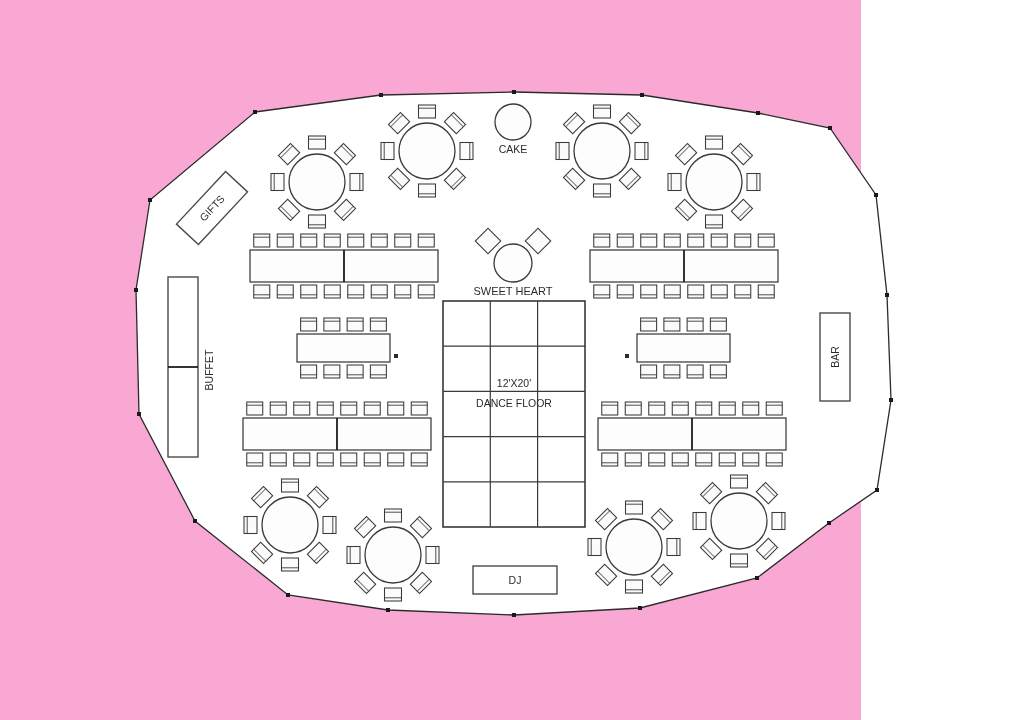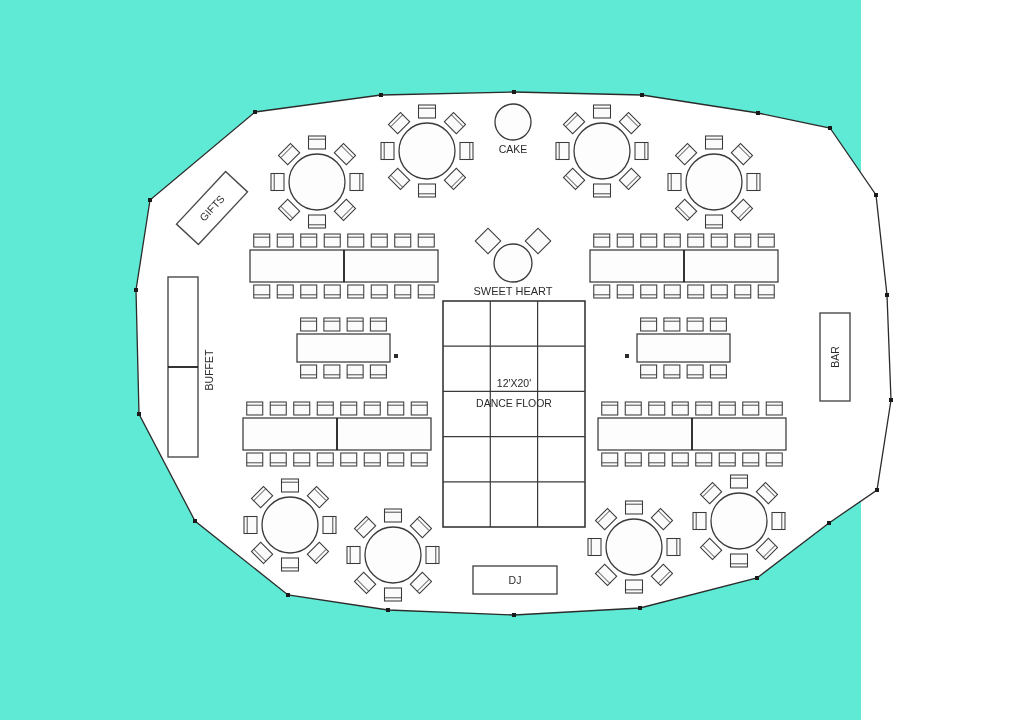--- a/index.html
+++ b/index.html
@@ -2,21 +2,21 @@
 <html><head>
 <meta charset="utf-8">
 <title>Event Floor Plan</title>
 <style>
   html,body{margin:0;padding:0;background:#ffffff;}
   body{
     width:1024px;height:720px;overflow:hidden;
     font-family:"Liberation Sans", sans-serif;
     color:#2b2b2b;
   }
-  #floorplan-root{position:relative;width:861px;height:720px;background:#5eead4;}
+  #floorplan-root{position:relative;width:861px;height:720px;background:#f9a8d4;}
   svg#plan{display:block;width:1024px;height:720px;}
 
   .venue-outline{fill:#ffffff;stroke:#2b2b2b;stroke-width:1.3;stroke-linejoin:miter;}
   .vertex-dot{fill:#1a1a1a;}
 
   .watermark{fill:#e3e4e6;stroke:none;}
 
   .table-shape{fill:#fdfdfd;stroke:#3a3a3a;stroke-width:1.25;}
   .table-round{fill:#fdfdfd;stroke:#3a3a3a;stroke-width:1.3;}
   .chair{fill:#fbfbfb;stroke:#3a3a3a;stroke-width:1.05;}

